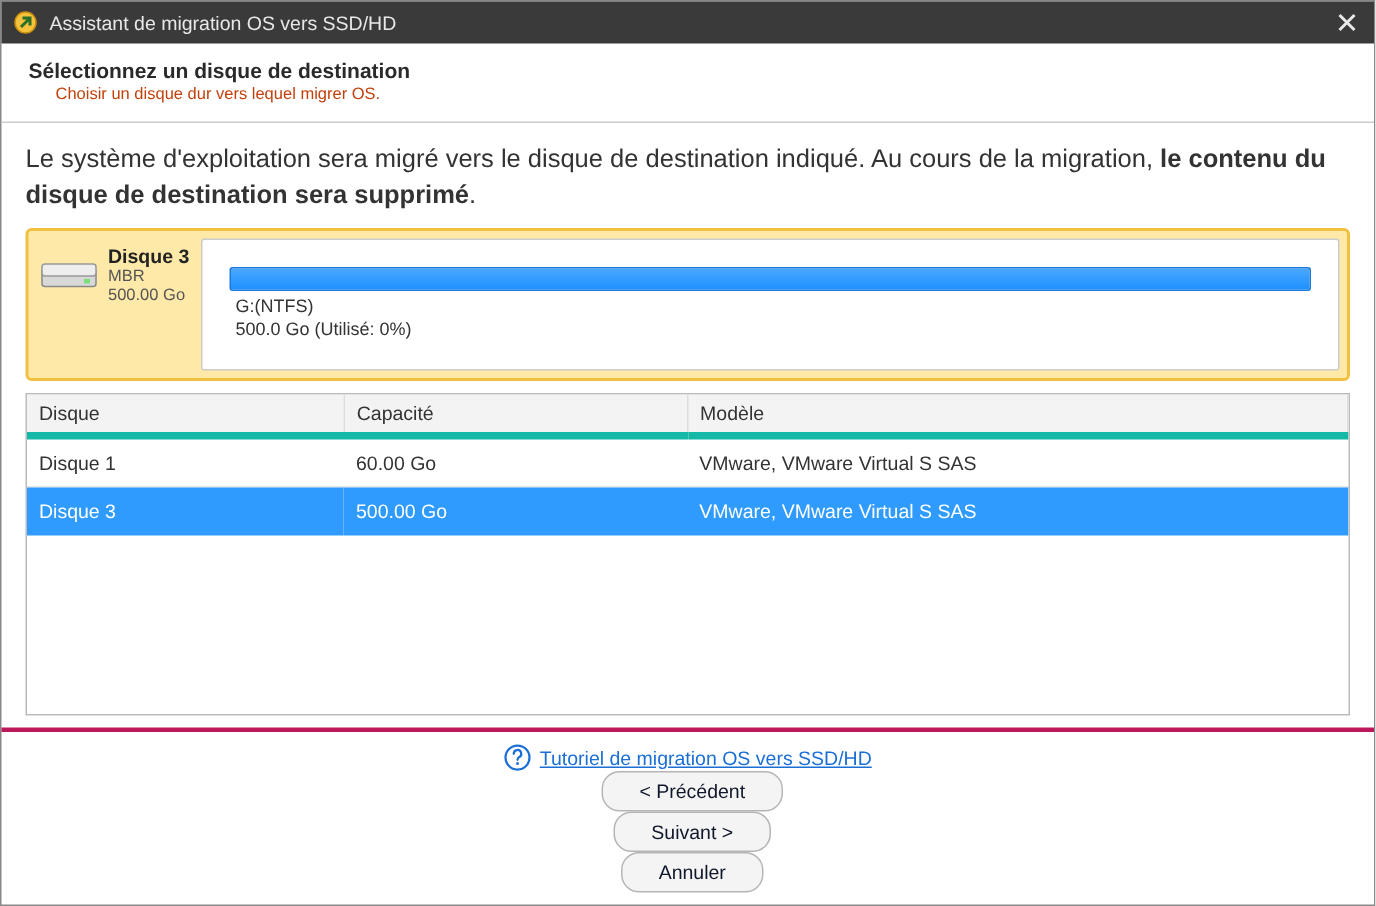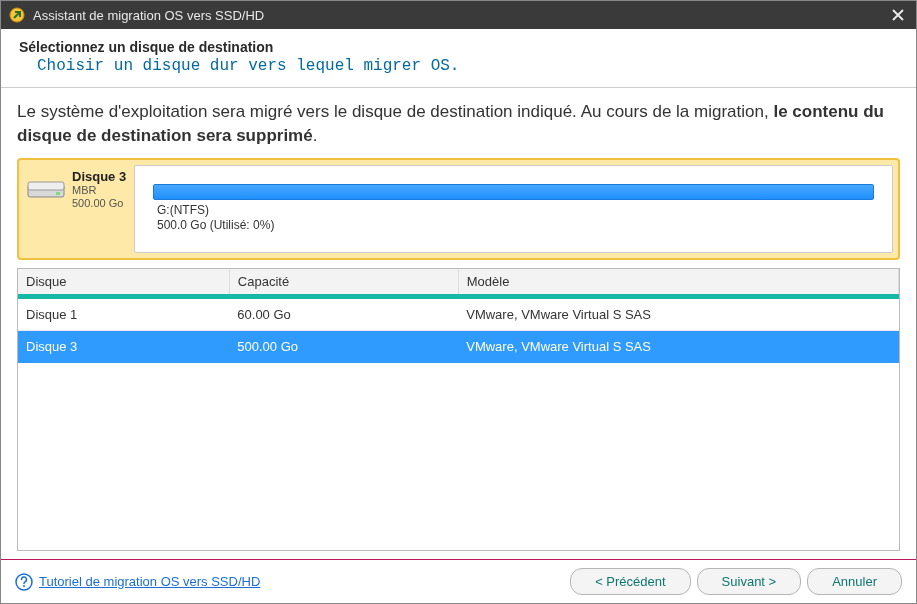--- a/index.html
+++ b/index.html
@@ -50,24 +50,23 @@
     padding: 10px 18px 12px 18px;
     border-bottom: 1px solid #ccc;
   }
   .header-block .heading {
     font-weight: bold;
     font-size: 14px;
     color: #2a2a2a;
     margin-bottom: 2px;
   }
   .header-block .subheading {
-    font-size: 16px;
-    color: #0369a1;
+    font-size: 11px;
+    color: #c2410c;
     padding-left: 18px;
-    font-family: Liberation Mono, monospace;
   }
   .content {
     flex: 1;
     padding: 12px 16px 8px 16px;
     overflow: hidden;
     display: flex;
     flex-direction: column;
   }
   .info-text {
     font-size: 17px;
@@ -153,24 +152,25 @@
     padding: 8px 8px;
     border-bottom: 1px solid #eaeaea;
     color: #333;
   }
   .disk-table tbody tr.selected td {
     background: #2f9bff;
     color: #fff;
     border-bottom: 1px solid #2f9bff;
   }
   .footer {
-    border-top: 1px solid #be185d;
+    border-top: 3px solid #be185d;
     padding: 8px 14px;
     display: flex;
     align-items: center;
+    flex-direction: column;
   }
   .help-link {
     display: flex;
     align-items: center;
     color: #1a6fd6;
     text-decoration: underline;
     font-size: 13px;
     cursor: pointer;
   }
   .help-icon {
@@ -182,21 +182,21 @@
     justify-content: center;
   }
   .footer .spacer { flex: 1; }
   .btn {
     background: #f4f4f4;
     border: 1px solid #b5b5b5;
     border-radius: 12px;
     padding: 5px 24px;
     margin-left: 6px;
     font-size: 13px;
-    color: #0f766e;
+    color: #0f172a;
     cursor: pointer;
   }
   .col-disk   { width: 24%; }
   .col-cap    { width: 26%; }
   .col-model  { width: 50%; }
 </style>
 </head>
 <body>
 
 <div class="window">

